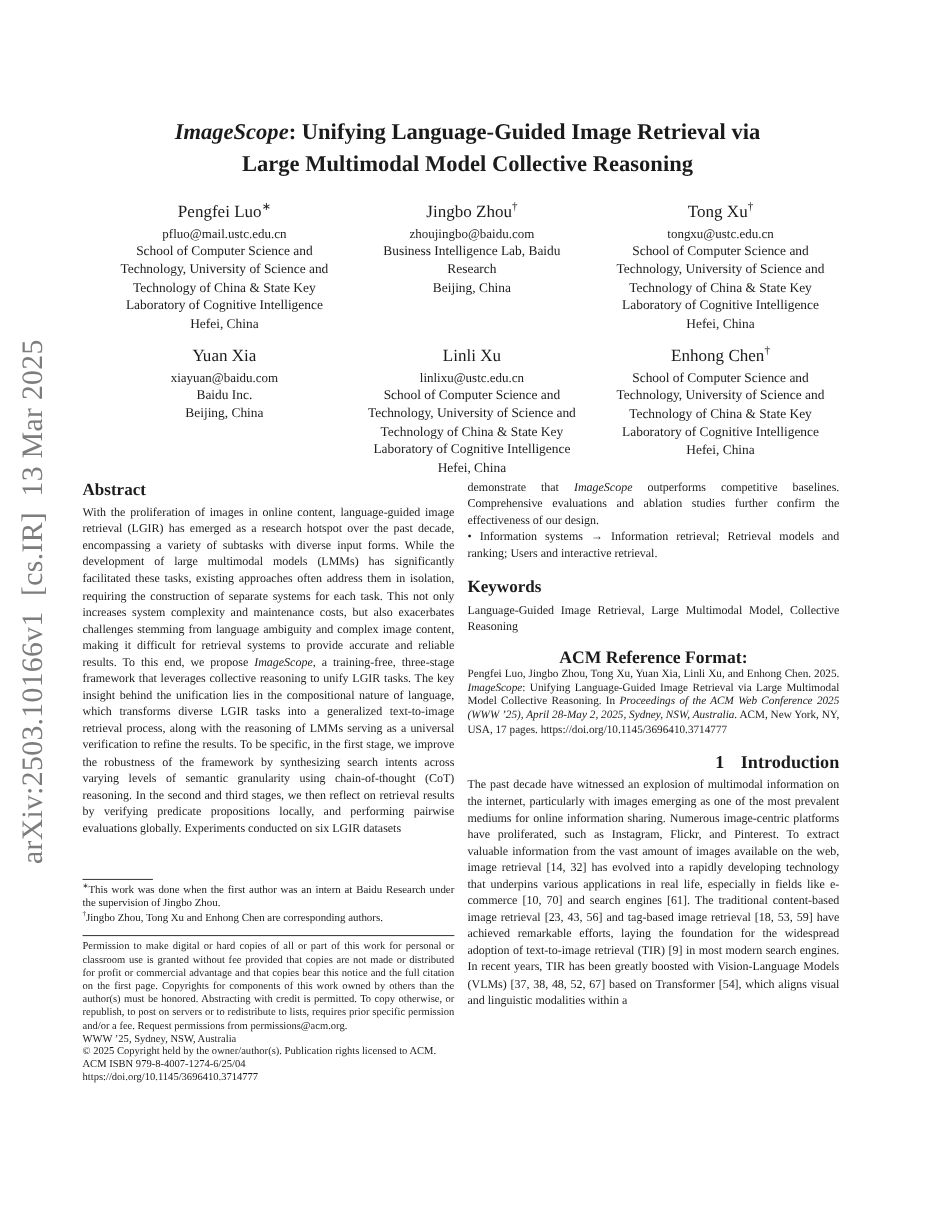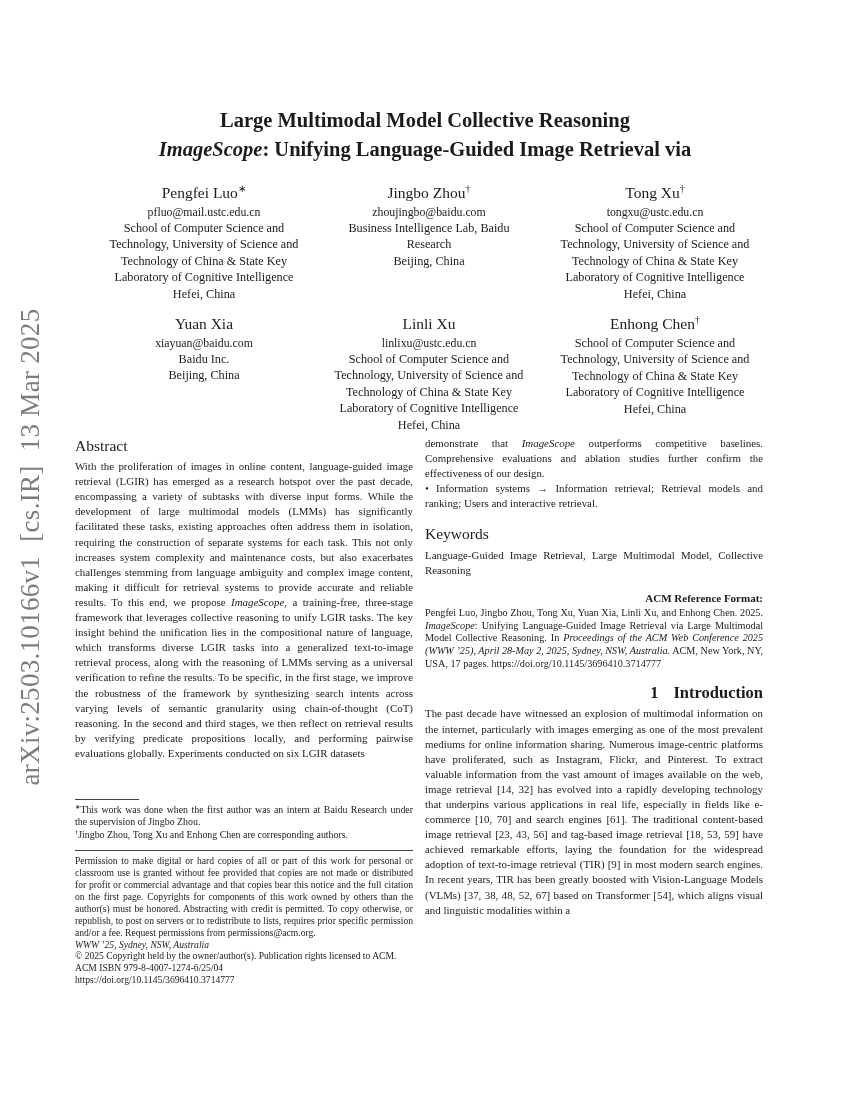--- a/index.html
+++ b/index.html
@@ -32,47 +32,47 @@
   .a-email { font-size:11.8px; line-height:16px; }
   .a-affil { font-size:12.2px; line-height:16.4px; }
   sup { font-size:65%; line-height:0; }
 
   .col { position:absolute; width:338px; text-align:justify; hyphens:auto;
          font-size:10.9px; line-height:15.1px; }
   .col-left  { left:75px;  top:438px; }
   .col-right { left:425px; top:436px; }
   .col p { margin:0; }
 
-  h2.sec { font-size:15.5px; font-weight:normal; margin:0 0 6px 0; text-align:left; }
+  h2.sec { font-size:15.5px; font-weight:bold; margin:0 0 6px 0; text-align:left; }
   .mt { margin-top:15px !important; }
-  h3.acmref { font-size:11px; font-weight:bold; margin:13px 0 1px 0; text-align:right; }
+  h3.acmref { font-size:16px; font-weight:bold; margin:13px 0 1px 0; text-align:center; }
   p.refp { font-size:10.2px; line-height:12.7px; }
   h2.introhead { font-size:16.5px; font-weight:bold; margin:15px 0 6px 0; text-align:right; }
   .secnum { margin-right:15px; }
 
   .fnblock {
     position:absolute; left:75px; top:799px; width:338px;
     font-size:9.9px; line-height:12.4px; text-align:justify;
   }
   .fnblock p { margin:0; }
   .fnrule  { width:64px; border-top:1px solid #444; margin-bottom:4px; }
   .permrule{ border-top:1px solid #444; margin:9px 0 4px 0; }
   .perm { font-size:9.6px; line-height:11.9px; }
-  .venue { font-style:italic; }
+  .venue { }
 </style>
 </head>
 <body>
 
 <div id="page">
 
   <div class="watermark">arXiv:2503.10166v1  [cs.IR]  13 Mar 2025</div>
 
   <div class="title-block">
+    <div><span class="it">ImageScope</span><span>: Unifying Language-Guided Image Retrieval via</span></div>
     <div>Large Multimodal Model Collective Reasoning</div>
-    <div><span class="it">ImageScope</span><span>: Unifying Language-Guided Image Retrieval via</span></div>
   </div>
 
   <div class="author-cell row1 c1">
     <div class="a-name"><span>Pengfei Luo</span><sup>∗</sup></div>
     <div class="a-email">pfluo@mail.ustc.edu.cn</div>
     <div class="a-affil">
         <div>School of Computer Science and</div>
         <div>Technology, University of Science and</div>
         <div>Technology of China &amp; State Key</div>
         <div>Laboratory of Cognitive Intelligence</div>

